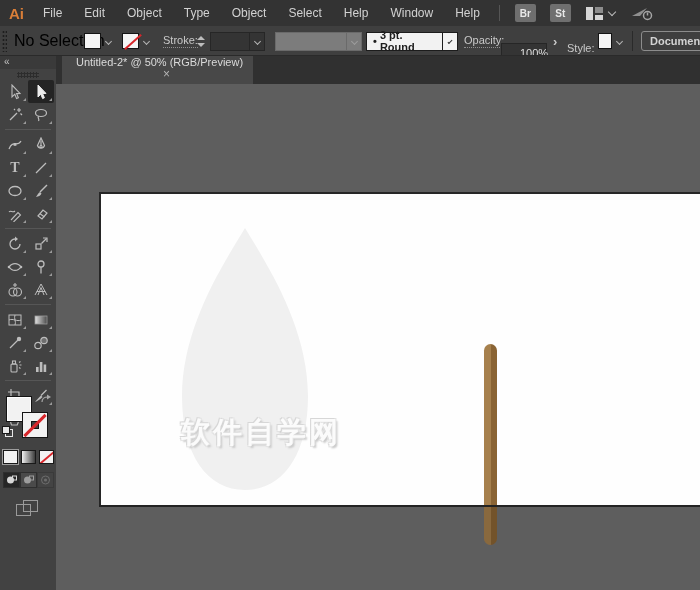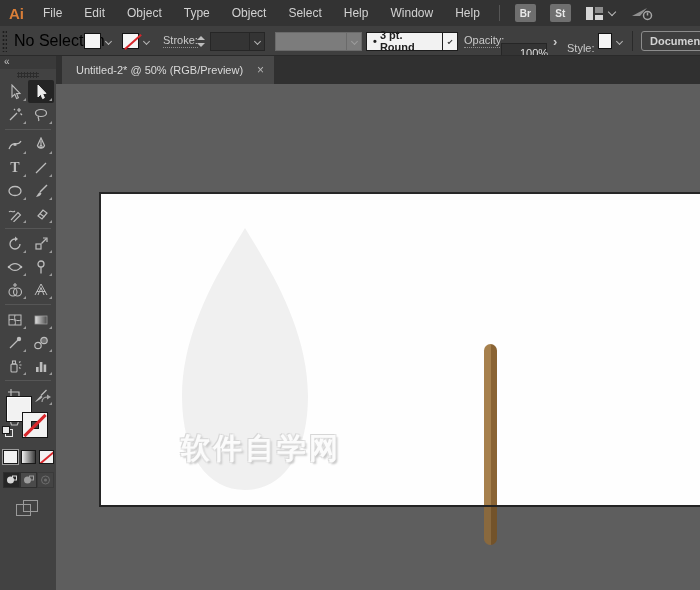--- a/index.html
+++ b/index.html
@@ -50,21 +50,21 @@
     display:flex; align-items:center;margin-top:23px; }
   .expand-btn { color:#c9c9c9; font-size:13px; font-weight:bold; padding:0 4px; }
   .docsetup { border:1px solid #8c8c8c; border-radius:3px; height:20px; color:#d3d3d3;
     font-size:11px; font-weight:bold; display:flex; align-items:center; padding:0 8px;
     white-space:nowrap; overflow:hidden; }
   .vsep { width:1px; height:20px; background:#2a2a2a; }
 
   
   .tabbar { position:absolute; left:56px; top:56px; width:644px; height:28px; background:#303030; }
   .doc-tab { position:absolute; left:6px; top:0; height:28px; background:#484848;
-    display:flex; align-items:center; padding:0 10px 0 14px; }
+    display:flex; align-items:center; padding:0 10px 0 14px;flex-direction:column; }
   .doc-tab-title { font-size:11px; color:#dadada; }
   .tab-close { margin-left:14px; color:#b5b5b5; font-size:12px; line-height:12px; }
 
   
   .toolbar { position:absolute; left:0; top:56px; width:56px; height:534px;
     background:#424242; }
   .tb-head { height:13px; background:#3a3a3a; color:#c2c2c2; font-size:10px;
     line-height:11px; padding-left:4px; letter-spacing:1px; }
   .tb-grip { height:6px; margin:3px auto 2px auto; width:22px;
     background-image:radial-gradient(#2c2c2c 1px, transparent 1.1px);
@@ -122,21 +122,21 @@
   .ab-edge-top { position:absolute; left:43px; top:108px; width:601px; height:2px;
     background:#262626; z-index:6; }
   .ab-edge-left { position:absolute; left:43px; top:108px; width:2px; height:315px;
     background:#262626; z-index:6; }
   .ab-edge-bottom { position:absolute; left:43px; top:421px; width:601px; height:2px;
     background:#232323; z-index:6; }
   .leaf { position:absolute; left:126px; top:144px; z-index:2; }
   .watermark { position:absolute; left:100px; top:329px; width:210px; text-align:center; z-index:3; }
   .wm-cn { font-size:29px; font-weight:bold; letter-spacing:3px; color:#fbfbfb;
     text-shadow:-1px -1px 0 #d7d7d7, 1px -1px 0 #e3e3e3, -1px 1px 0 #e3e3e3,
-      2px 2px 2px #c9c9c9; white-space:nowrap;margin-top:16px; }
+      2px 2px 2px #c9c9c9; white-space:nowrap; }
   .wm-url { font-size:12px; font-weight:bold; letter-spacing:2px; color:#f7f7f7;
     margin-top:2px; text-shadow:-1px -1px 0 #dedede, 1px 1px 1px #d4d4d4; }
   .stick { position:absolute; left:428px; top:260px; width:13px; height:201px;
     border-radius:7px; z-index:4;
     background:linear-gradient(90deg,#a6804d 0 52%, #8a6434 52% 100%); }
   .stick-shade { position:absolute; left:428px; top:423px; width:13px; height:38px;
     background:rgba(35,25,10,.22); border-radius:0 0 7px 7px; z-index:5; }
 </style>
 </head>
 <body>

